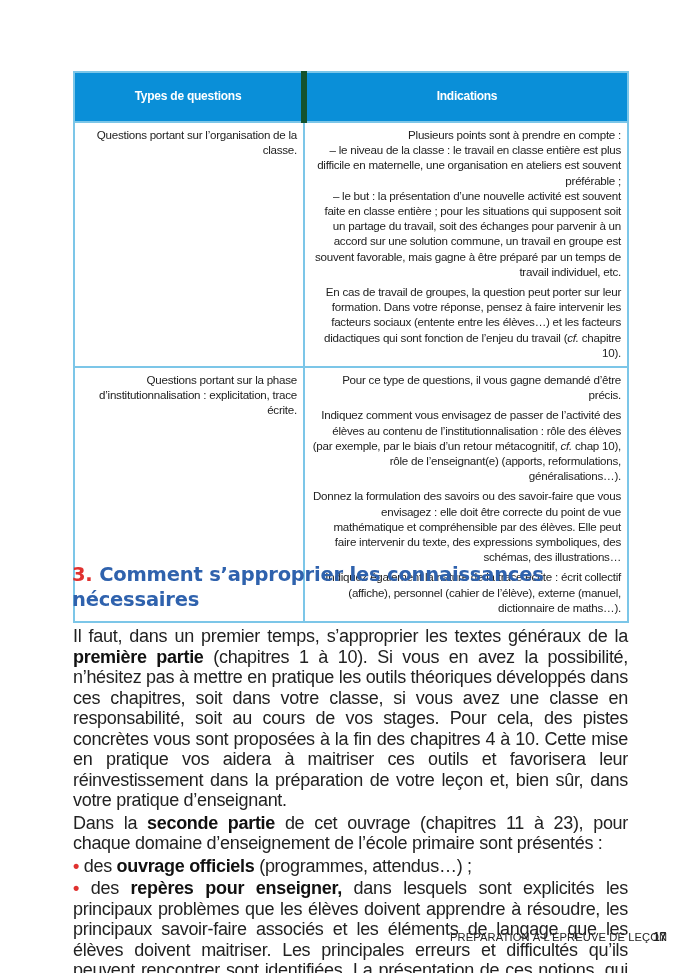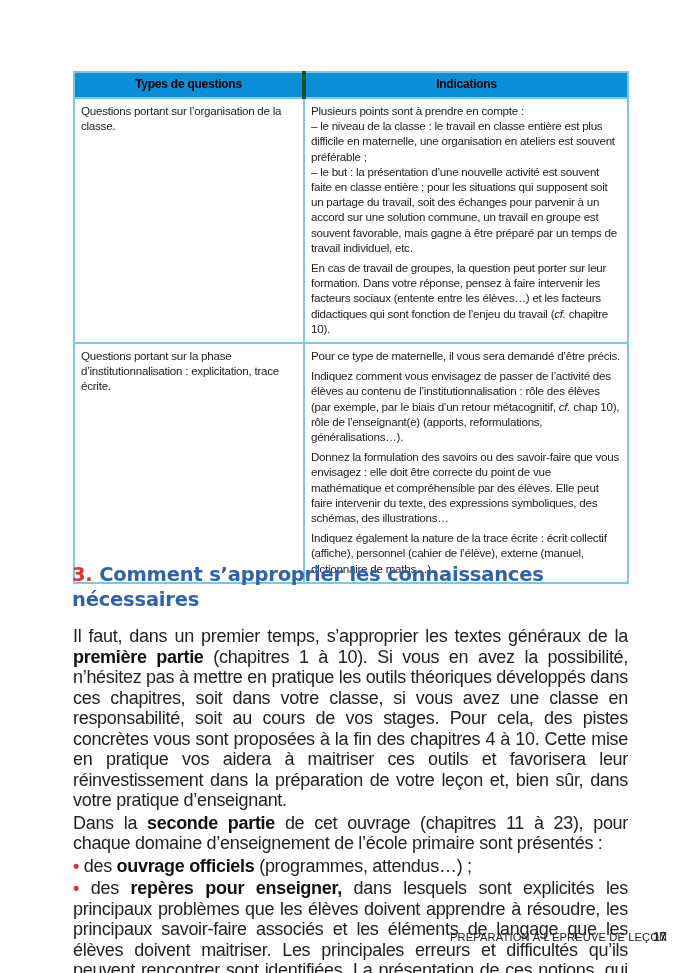--- a/index.html
+++ b/index.html
@@ -10,27 +10,27 @@
     }
     .page { position: absolute; left: 0; top: 0; width: 700px; height: 973px; }
 
     
     .tbl {
       position: absolute; left: 73px; top: 71px; width: 554px;
       border-collapse: collapse; table-layout: fixed;
       font-size: 11.6px; line-height: 15.2px; letter-spacing: -0.25px;
     }
     .tbl th {
-      background: #0a8fd8; color: #000000; font-weight: bold; height: 24px;
-      font-size: 12px; text-align: center; padding: 0;
+      background: #0a8fd8; color: #ffffff; font-weight: bold; height: 24px;
+      font-size: 12px; text-align: center; padding: 12px;
       border: 2px solid #7cc6e8; border-bottom: none;
     }
-    .tbl th + th { border-left: 4px solid #14532d; }
+    .tbl th + th { border-left: 6px solid #14532d; }
     .tbl td {
-      vertical-align: top; border: 2px solid #7cc6e8; padding: 4px 6px 4px 6px;
+      vertical-align: top; border: 2px solid #7cc6e8; padding: 4px 6px 4px 6px; text-align: right;
     }
     .tbl col.c1 { width: 230px; }
     .tbl col.c2 { width: 324px; }
     .tbl td p { margin: 0 0 5px 0; }
     .tbl td p:last-child { margin-bottom: 2px; }
 
     
     .h3 {
       position: absolute; left: 72px; top: 546px; width: 560px;
       font-family: "DejaVu Sans", sans-serif; font-weight: bold;
@@ -84,21 +84,21 @@
           <p>
             <span id="r0i1">En cas de travail de groupes, la question peut porter sur leur formation. Dans votre réponse, pensez à faire intervenir les facteurs sociaux (entente entre les élèves…) et les facteurs didactiques qui sont fonction de l’enjeu du travail (<i>cf.</i> chapitre 10).</span>
           </p>
         </td>
       </tr>
       <tr>
         <td>
           <span>Questions portant sur la phase d’institutionnalisation : explicitation, trace écrite.</span>
         </td>
         <td>
-          <p>Pour ce type de maternelle, il vous sera demandé d’être précis.</p>
+          <p>Pour ce type de questions, il vous gagne demandé d’être précis.</p>
           <p>
             <span id="r1i1">Indiquez comment vous envisagez de passer de l’activité des élèves au contenu de l’institutionnalisation : rôle des élèves (par exemple, par le biais d’un retour métacognitif, <i>cf.</i> chap 10), rôle de l’enseignant(e) (apports, reformulations, généralisations…).</span>
           </p>
           <p>Donnez la formulation des savoirs ou des savoir-faire que vous envisagez : elle doit être correcte du point de vue mathématique et compréhensible par des élèves. Elle peut faire intervenir du texte, des expressions symboliques, des schémas, des illustrations…</p>
           <p>Indiquez également la nature de la trace écrite : écrit collectif (affiche), personnel (cahier de l’élève), externe (manuel, dictionnaire de maths…).</p>
         </td>
       </tr>
     </tbody>
   </table>
 

